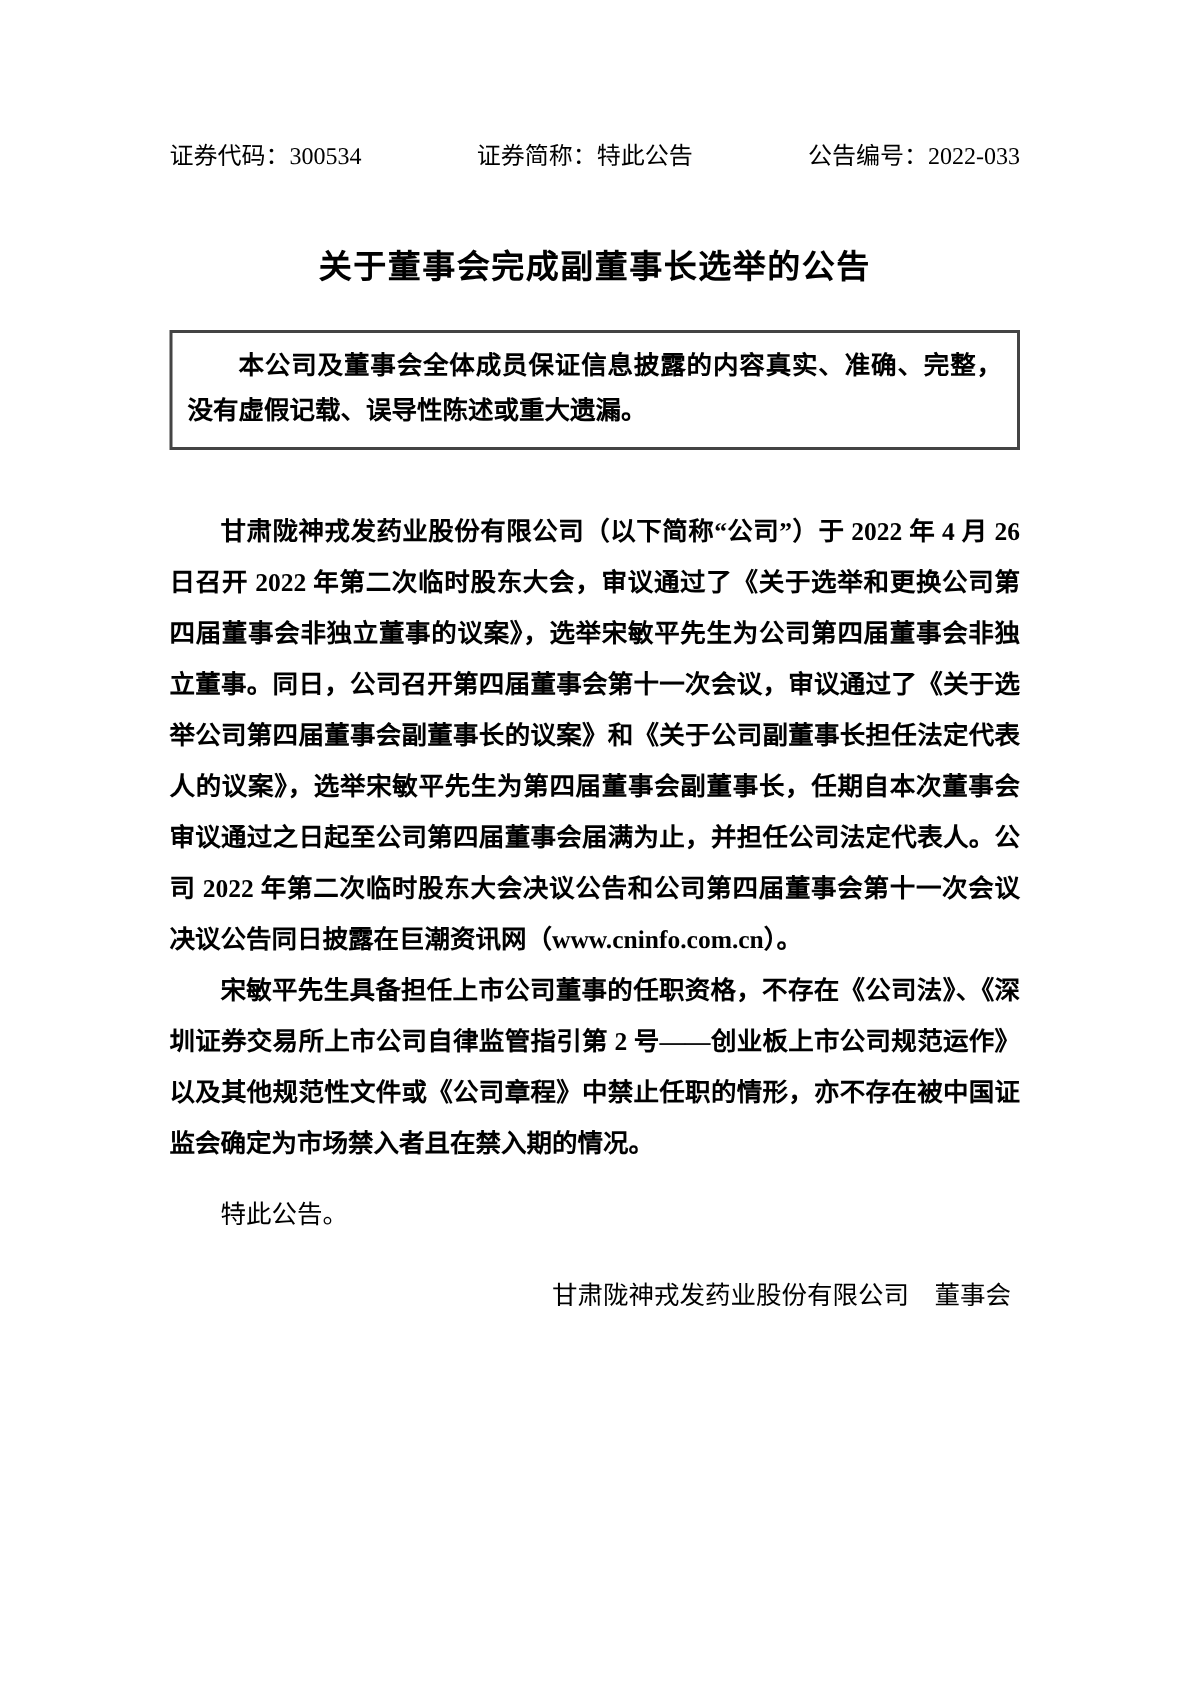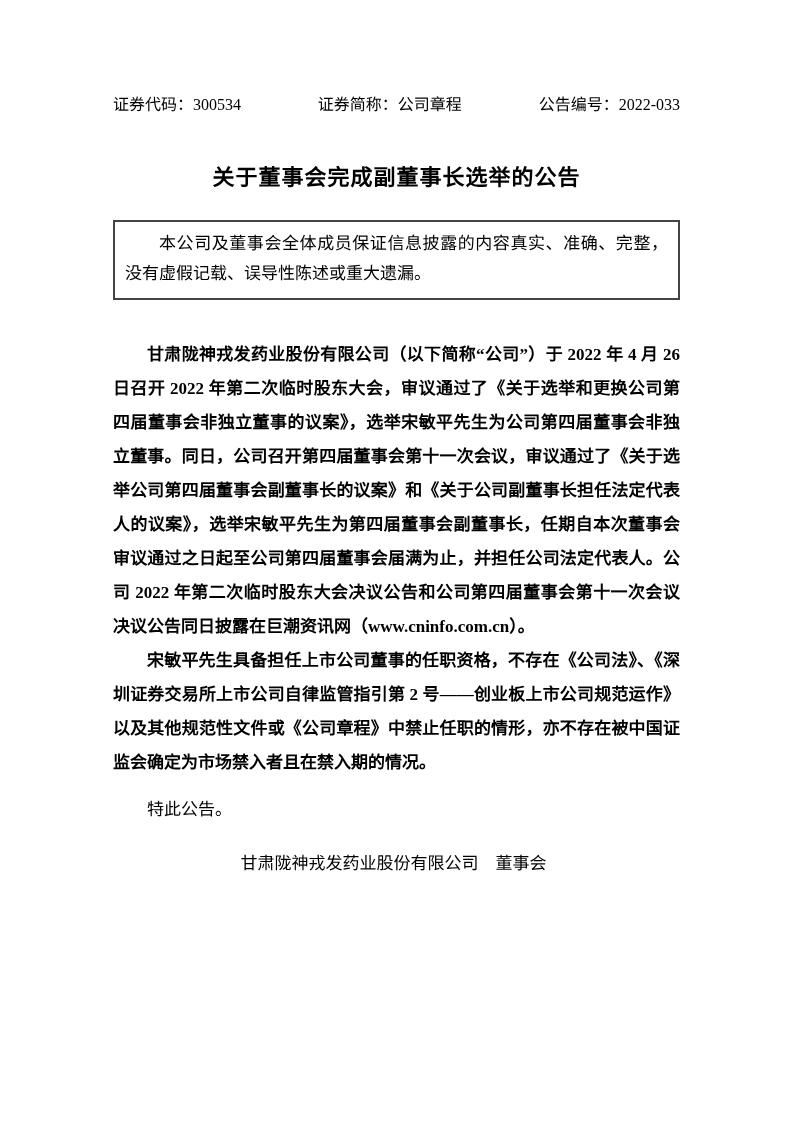--- a/index.html
+++ b/index.html
@@ -35,21 +35,21 @@
     line-height: 45px;
     letter-spacing: 1px;
   }
   .disclaimer-box {
     margin-top: 20px;
     border: 2px solid #444444;
     padding: 7px 10px 9px 10px;
   }
   .disclaimer-box p {
     font-size: 17px;
-    font-weight: normal;
+    font-weight: bold;
     line-height: 30px;
     text-indent: 2em;
     text-align: justify;
   }
   .body-block {
     margin-top: 38px;
   }
   .body-para {
     font-size: 17px;
     line-height: 34px;
@@ -62,39 +62,39 @@
     font-size: 17px;
     line-height: 34px;
     text-indent: 2em;
   }
   .signature-block {
     margin-top: 24px;
   }
   .signature-company {
     font-size: 17px;
     line-height: 26px;
-    text-align: center;
+    text-align: right;
     padding-right: 6px;
   }
   .signature-date {
     margin-top: 12px;
     font-size: 17px;
     line-height: 26px;
     text-align: right;
     padding-right: 21px;
   }
 </style>
 </head>
 <body>
 
 <div class="page">
 
   <div class="doc-header">
     <span>证券代码：300534</span>
-    <span>证券简称：公司章程</span>
+    <span>证券简称：特此公告</span>
     <span>公告编号：2022-033</span>
   </div>
 
   <div class="title-block">
     <div class="title-line">关于董事会完成副董事长选举的公告</div>
   </div>
 
   <div class="disclaimer-box">
     <p>本公司及董事会全体成员保证信息披露的内容真实、准确、完整，没有虚假记载、误导性陈述或重大遗漏。</p>
   </div>

